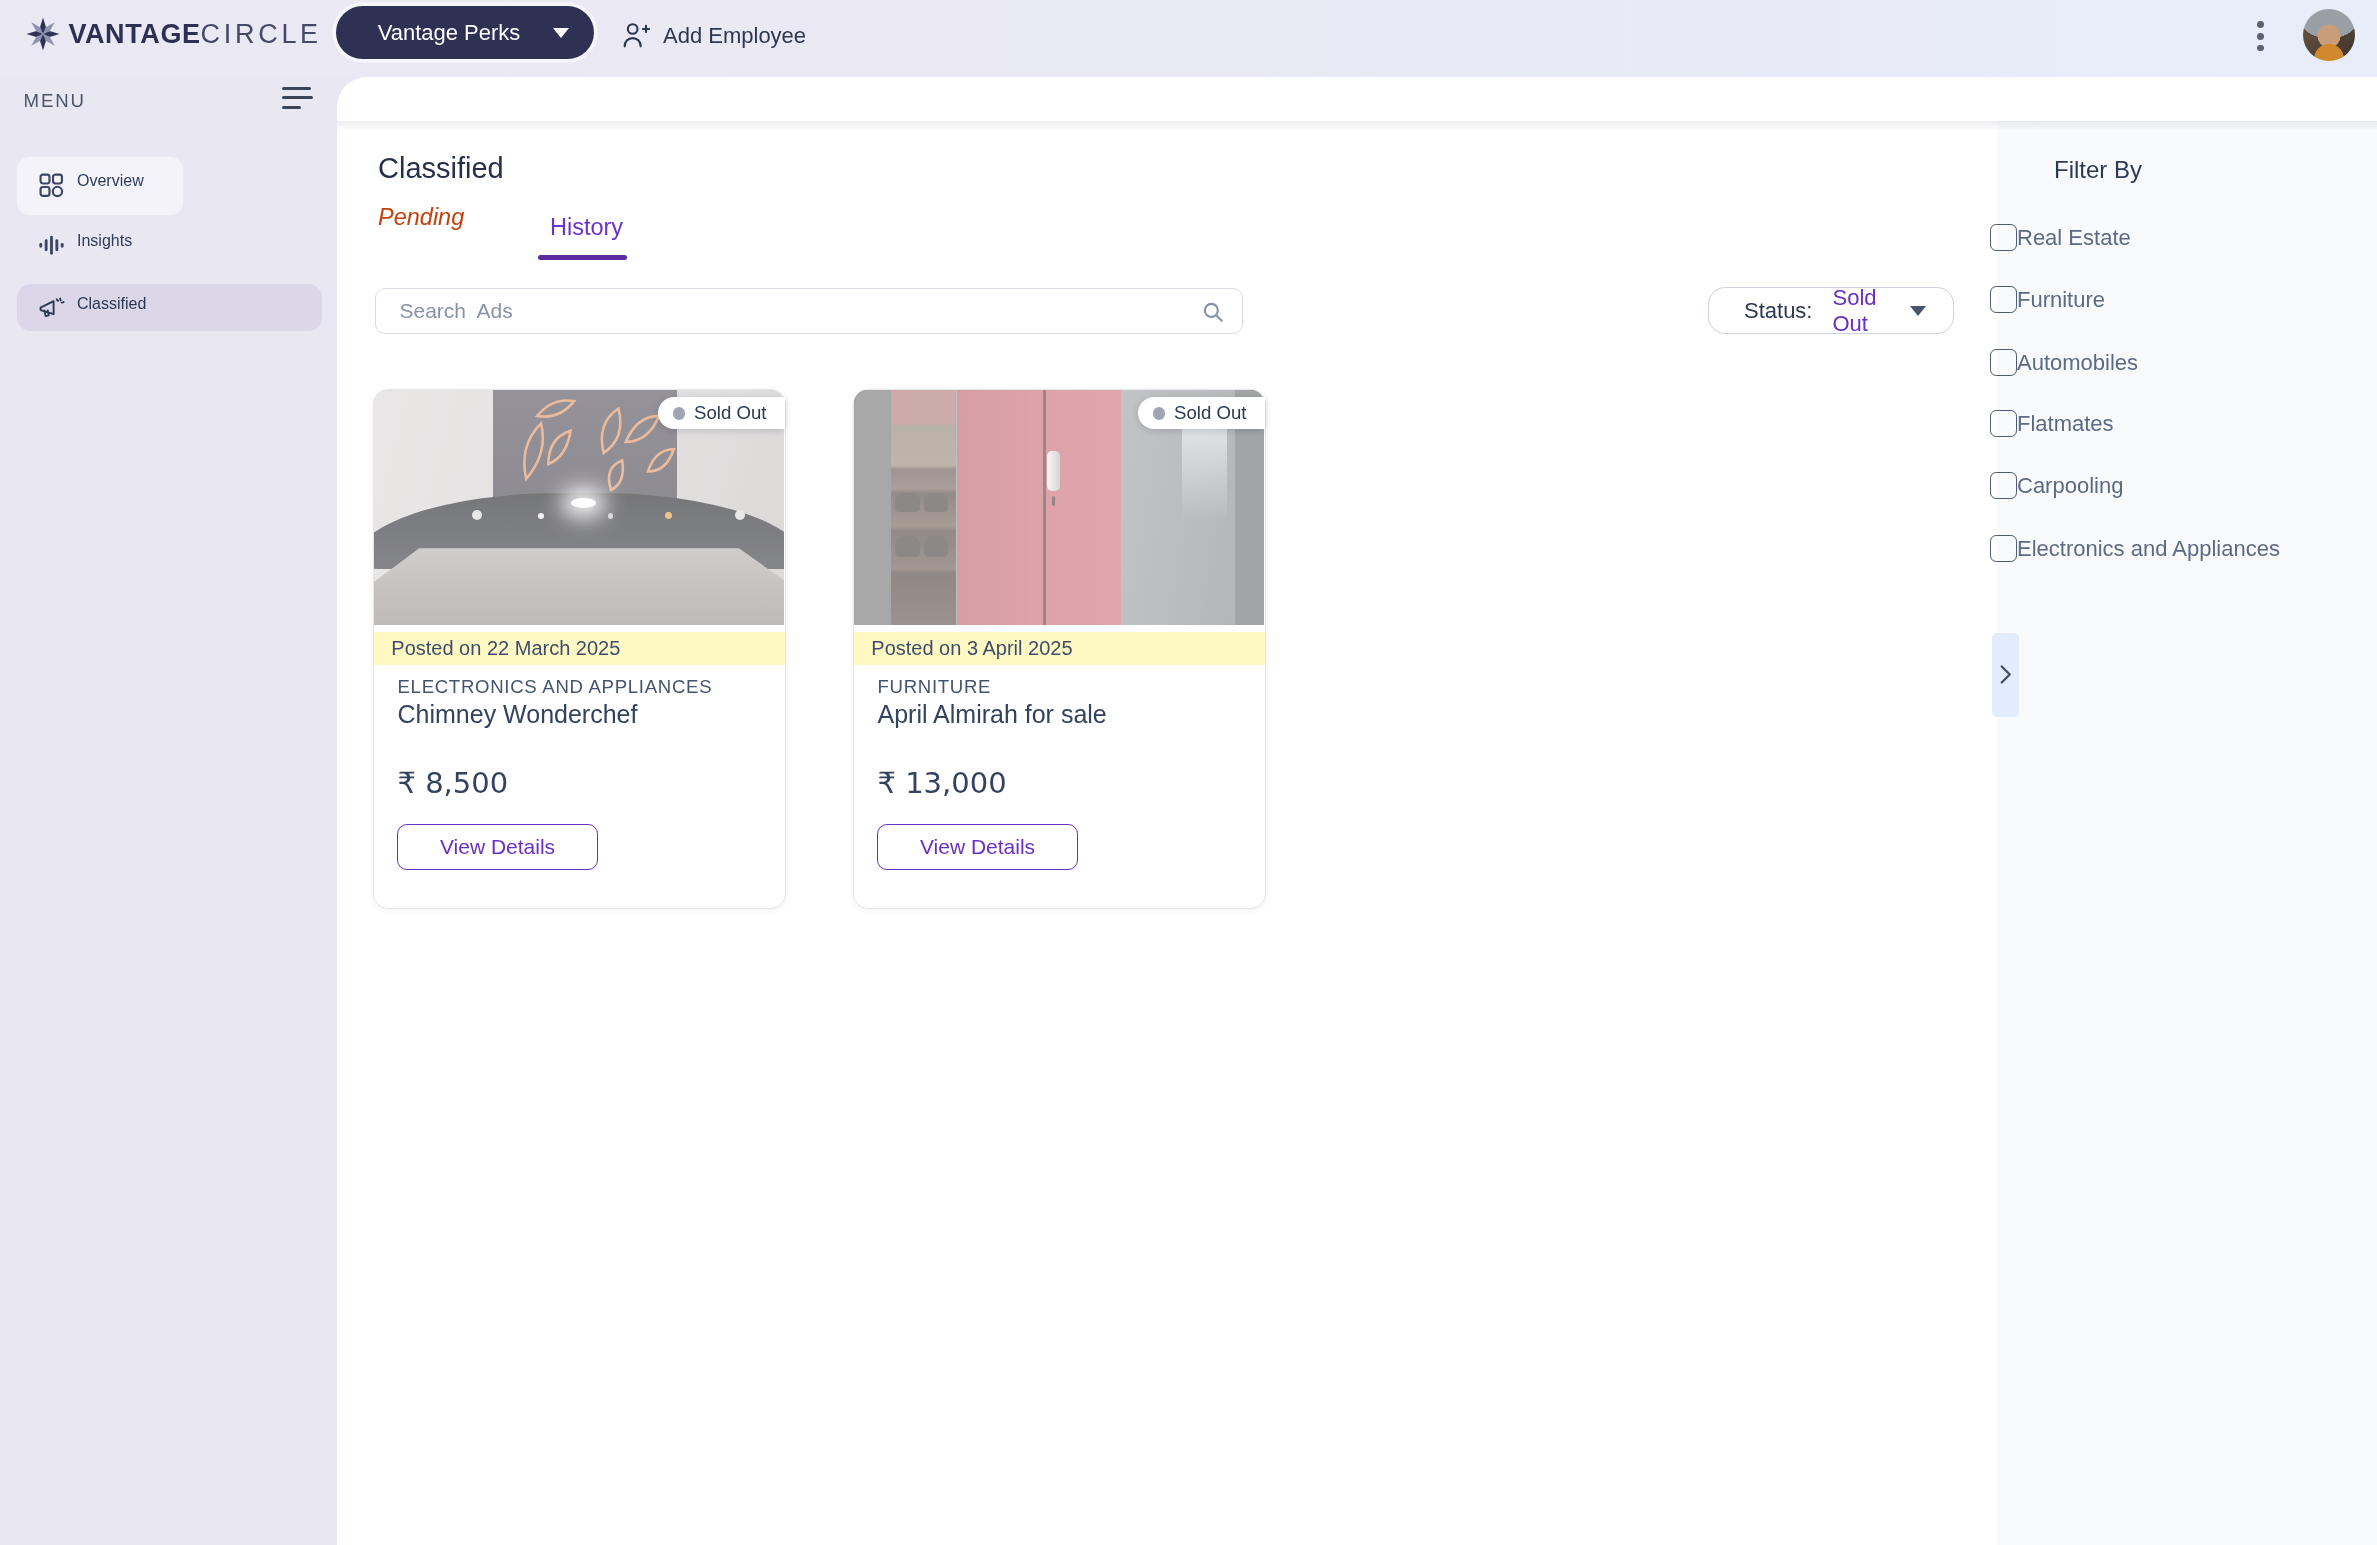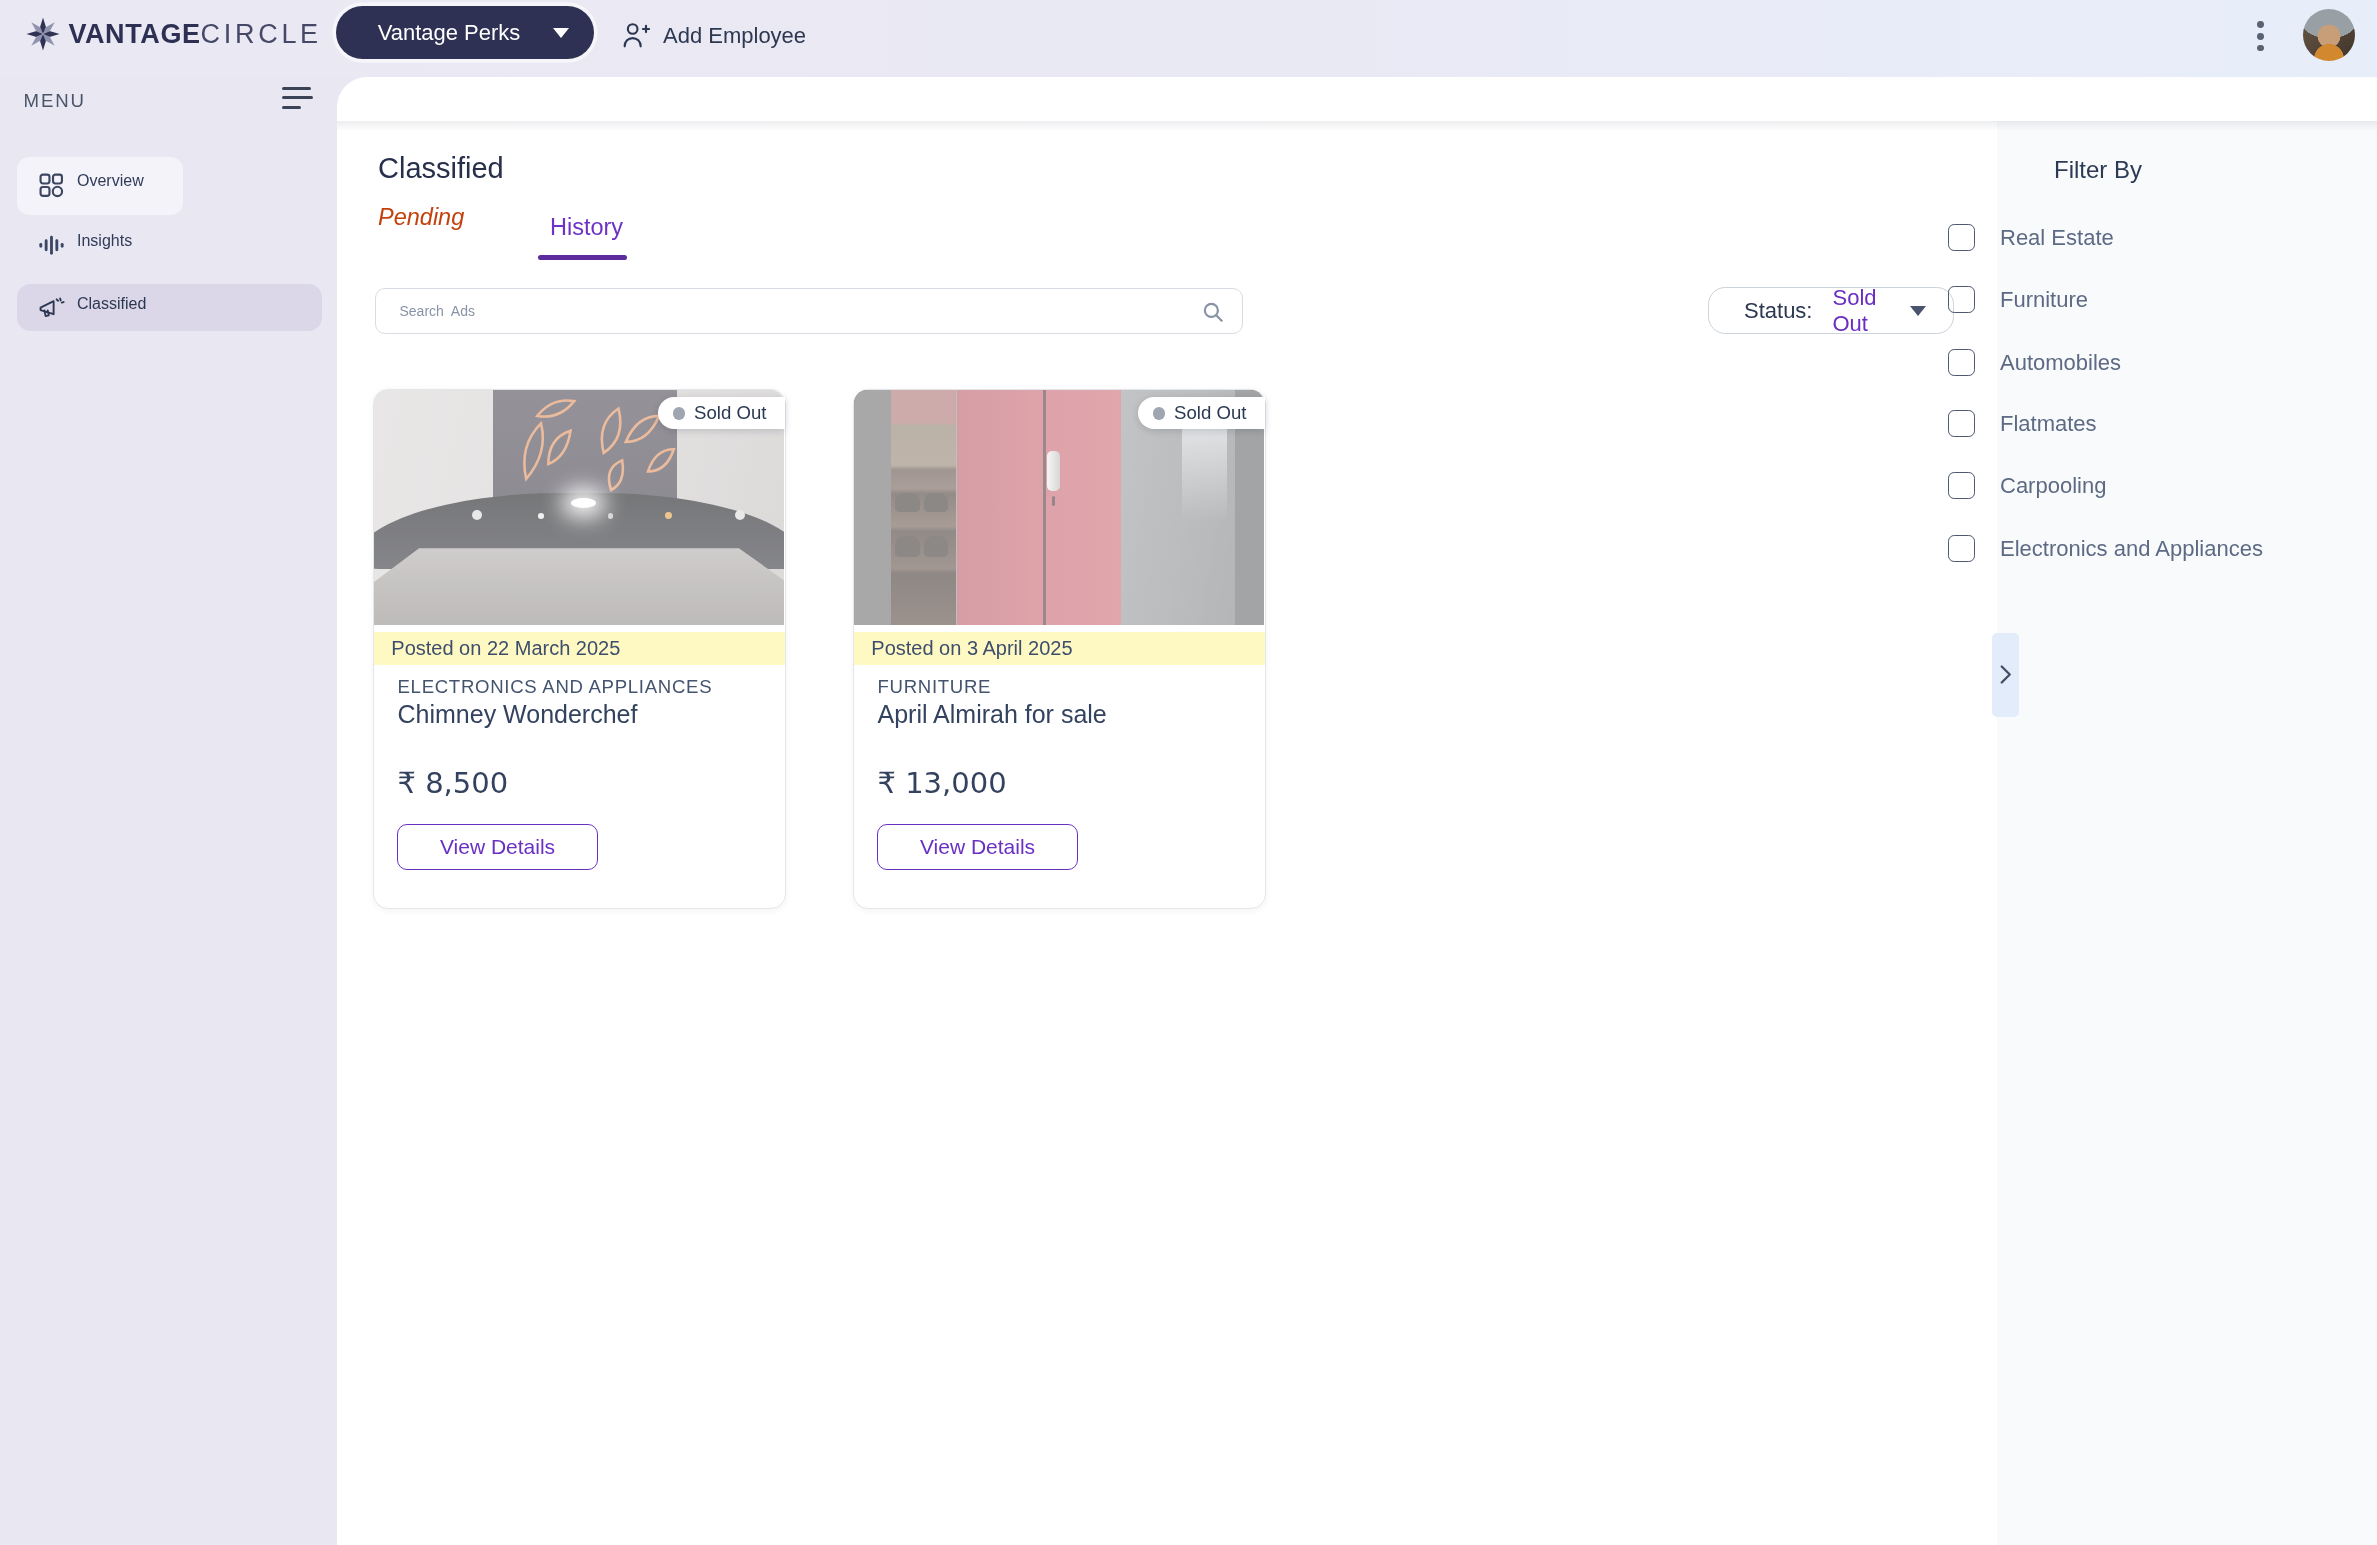--- a/index.html
+++ b/index.html
@@ -53,21 +53,21 @@
   #classified-pill{left:16.7px;top:284px;width:305px;height:47px;border-radius:13.6px;background:#dbd7e8;}
   
   #page-title{left:378px;top:152px;font-size:29px;font-weight:500;color:#272f4a;}
   .tab{font-size:23.5px;cursor:pointer;}
   #tab-pending{left:378px;top:204px;color:#c2410c;font-style:italic;}
   #tab-history{left:550px;top:214px;color:#6d32c6;font-weight:500;}
   #tab-underline{left:538px;top:255px;width:89px;height:5px;border-radius:2.5px;background:#5c2b9e;}
   
   #search-box{left:375px;top:288px;width:868px;height:46px;border:1.2px solid #d8dce4;border-radius:10px;background:#fff;}
   #search-input{position:absolute;left:0;top:0;width:100%;height:100%;border:none;outline:none;background:transparent;
-    padding:0 56px 0 23.5px;font-size:14px;color:#3d4e6c;font-family:"Liberation Sans","DejaVu Sans",sans-serif;}
+    padding:0 56px 0 23.5px;font-size:21px;color:#3d4e6c;font-family:"Liberation Sans","DejaVu Sans",sans-serif;}
   #search-input::placeholder{color:#8793a6;opacity:1;}
   #search-icon{position:absolute;right:16px;top:10px;}
   #status-box{left:1708px;top:287px;width:246px;height:47px;border:1.2px solid #ccd3dc;border-radius:17.3px;background:#fff;
     display:flex;align-items:center;padding:0 27px 0 35px;cursor:pointer;}
   #status-box .status-label{font-size:22px;color:#2c3850;}
   #status-box .status-value{font-size:22px;color:#6a2fc2;margin-left:20px;}
   #status-box .caret-down{margin-left:auto;border-left-width:8.7px;border-right-width:8.7px;border-top:10.5px solid #49536b;}
   
   .card{top:389px;width:413px;height:520px;background:#fff;border:1.2px solid #e3e6ea;border-radius:15px;
     box-shadow:0 1.2px 6.2px rgba(30,40,70,.05);}
@@ -113,21 +113,21 @@
   .alm-handle{position:absolute;left:47%;top:26%;width:13.6px;height:40px;border-radius:5px;
     background:linear-gradient(90deg,#efefed,#b9bab6);}
   .alm-keyhole{position:absolute;left:48.2%;top:45%;width:3.7px;height:10px;background:#4a3038;border-radius:1.9px;}
   .alm-side{position:absolute;left:65%;top:0;width:28%;height:100%;
     background:linear-gradient(100deg,#97999b 0%,#8c8e90 50%,#7f8183 100%);}
   .alm-reflect{position:absolute;left:80%;top:4%;width:11%;height:52%;border-radius:6.2px;
     background:linear-gradient(180deg,rgba(238,242,246,.85) 0%,rgba(238,242,246,.25) 70%,rgba(238,242,246,0) 100%);}
   .alm-edge{position:absolute;left:93%;top:0;width:7%;height:100%;background:#606264;}
   
   #filter-title{left:2054px;top:156px;font-size:24px;font-weight:500;color:#2c3a55;}
-  .filter-row{left:1948px;width:297px;height:37px;display:flex;align-items:center;gap:25px;cursor:pointer;}
+  .filter-row{left:1990px;width:297px;height:37px;display:flex;align-items:center;gap:0;cursor:pointer;}
   .checkbox{width:27px;height:27px;border:1.9px solid #4f5a70;border-radius:6.2px;background:transparent;flex:0 0 auto;}
   .filter-label{font-size:22px;color:#5d6a84;white-space:nowrap;}
   
   #panel-toggle{left:1992px;top:633px;width:27px;height:84px;border-radius:5px;background:#e3ecfa;
     display:flex;align-items:center;justify-content:center;cursor:pointer;}
 </style>
 </head>
 <body>
 
 <div id="app">

